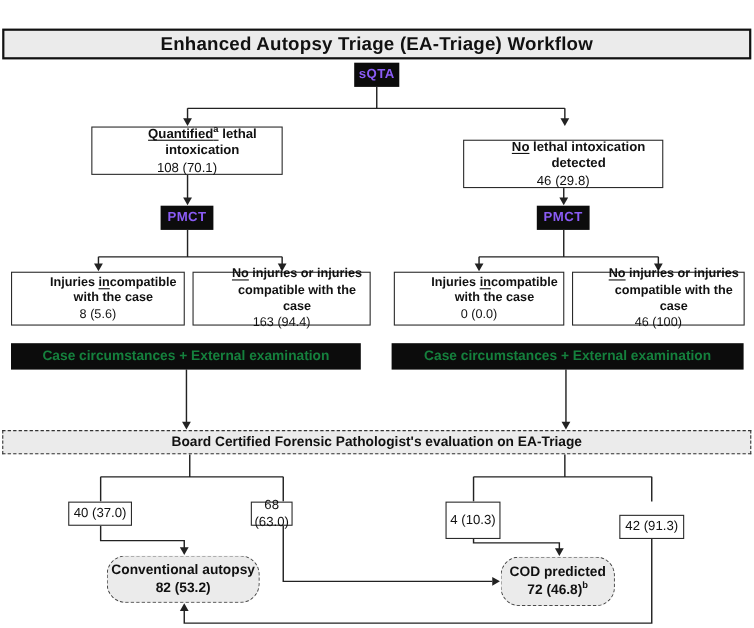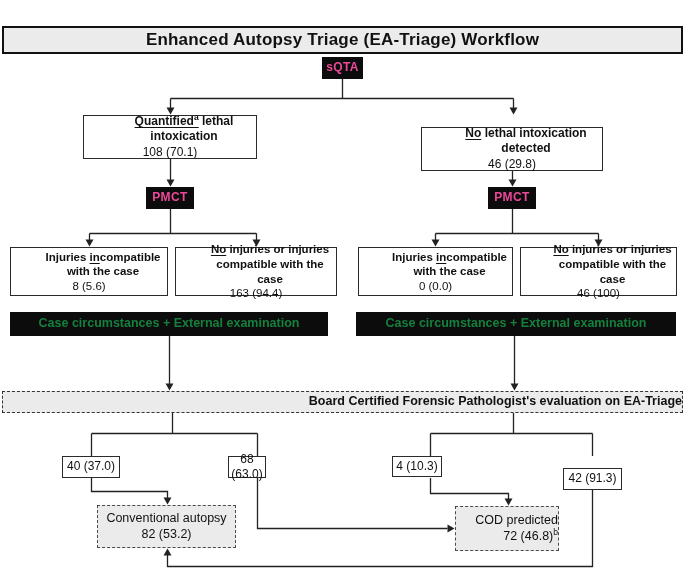--- a/index.html
+++ b/index.html
@@ -11,31 +11,31 @@
   svg.wires{position:absolute;left:0;top:0;pointer-events:none;}
   svg.wires path{stroke:var(--line);stroke-width:1.3;fill:none;}
   svg.wires polygon{fill:var(--line);}
 
   .node{position:absolute;box-sizing:border-box;background:#fff;
         border:1.5px solid var(--border);
         display:flex;flex-direction:column;justify-content:center;align-items:center;
         text-align:center;color:#111;line-height:1.27;z-index:2;}
   .title{background:var(--gray-fill);border:2px solid #111;
          font-size:17px;font-weight:700;letter-spacing:.2px;margin-top:20px;}
-  .blackbox{background:var(--black);border:none;color:#ec4899;font-weight:700;
+  .blackbox{background:var(--black);border:none;color:#8b5cf6;font-weight:700;
             font-size:12px;letter-spacing:.4px;}
   .bar{background:var(--black);border:none;color:#15803d;font-weight:700;font-size:12.5px;}
   .dashedbox{background:var(--gray-fill);border:1.6px dashed #4a4a4a;}
   .evalbox{background:var(--gray-fill);border:1.4px dashed #333;font-weight:700;font-size:12.5px;}
   .fs12{font-size:12px;} .fs115{font-size:11.5px;}
   .b{font-weight:700;padding-left:28px;}
   .cnt{font-weight:400;}
   .u{text-decoration:underline;text-decoration-thickness:1.4px;text-underline-offset:2px;}
   sup{font-size:8.5px;line-height:0;}
-  .outcome{font-weight:400;font-size:12.5px;}
+  .outcome{font-weight:700;font-size:12.5px;border-radius:17px;}
 </style>
 </head>
 <body>
 
 <div class="stage">
 
   <svg class="wires" width="685" height="571" viewBox="0 0 685 571">
     <path d="M342.5 79 V98.5 M170.5 98.5 H513.5 M170.5 98.5 V110 M513.5 98.5 V110"></path>
     <path d="M170.5 159 V182 M512.5 159 V182"></path>
     <path d="M170.5 209 V233.5 M89.5 233.5 H256.5 M89.5 233.5 V242 M256.5 233.5 V242
@@ -112,40 +112,40 @@
     <div class="cnt">46 (100)</div>
   </div>
 
   <div class="node bar" style="left:10px;top:312px;width:318px;height:24px;">
     <span>Case circumstances + External examination</span>
   </div>
   <div class="node bar" style="left:356px;top:312px;width:320px;height:24px;">
     <span>Case circumstances + External examination</span>
   </div>
 
-  <div class="node evalbox" style="left:2px;top:391px;width:681px;height:22px;align-items:flex-end;">
+  <div class="node evalbox" style="left:2px;top:391px;width:681px;height:22px;">
     <span>Board Certified Forensic Pathologist's evaluation on EA-Triage</span>
   </div>
 
   <div class="node fs12 cnt" style="left:62px;top:456px;width:58px;height:22px;">
     <span>40 (37.0)</span>
   </div>
   <div class="node fs12 cnt" style="left:228px;top:456px;width:38px;height:22px;">
     <span>68 (63.0)</span>
   </div>
-  <div class="node fs12 cnt" style="left:392px;top:456px;width:50px;height:21px;">
+  <div class="node fs12 cnt" style="left:405px;top:456px;width:50px;height:34px;">
     <span>4 (10.3)</span>
   </div>
   <div class="node fs12 cnt" style="left:563px;top:468px;width:59px;height:22px;">
     <span>42 (91.3)</span>
   </div>
 
   <div class="node dashedbox outcome" style="left:97px;top:505px;width:139px;height:43px;">
     <div>Conventional autopsy</div>
     <div>82 (53.2)</div>
   </div>
 
-  <div class="node dashedbox outcome" style="left:455px;top:506px;width:104px;height:45px;align-items:flex-end;">
+  <div class="node dashedbox outcome" style="left:455px;top:506px;width:104px;height:45px;">
     <div>COD predicted</div>
     <div><span>72 (46.8)</span><sup>b</sup></div>
   </div>
 
 </div>
 
 </body></html>

